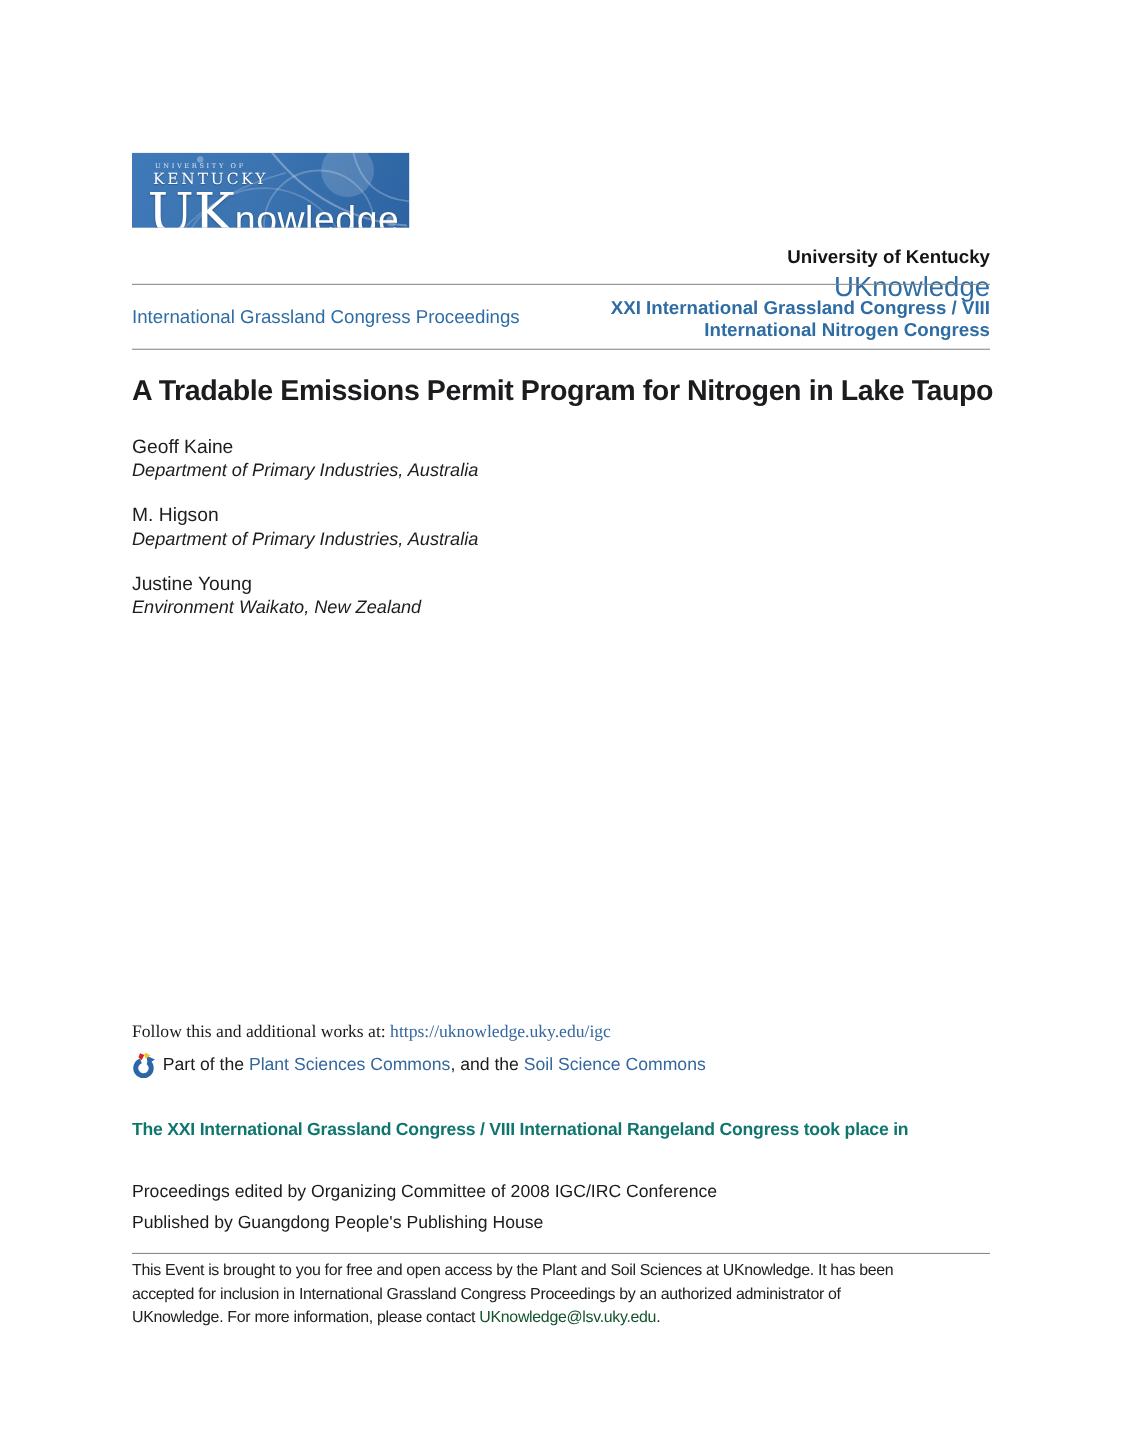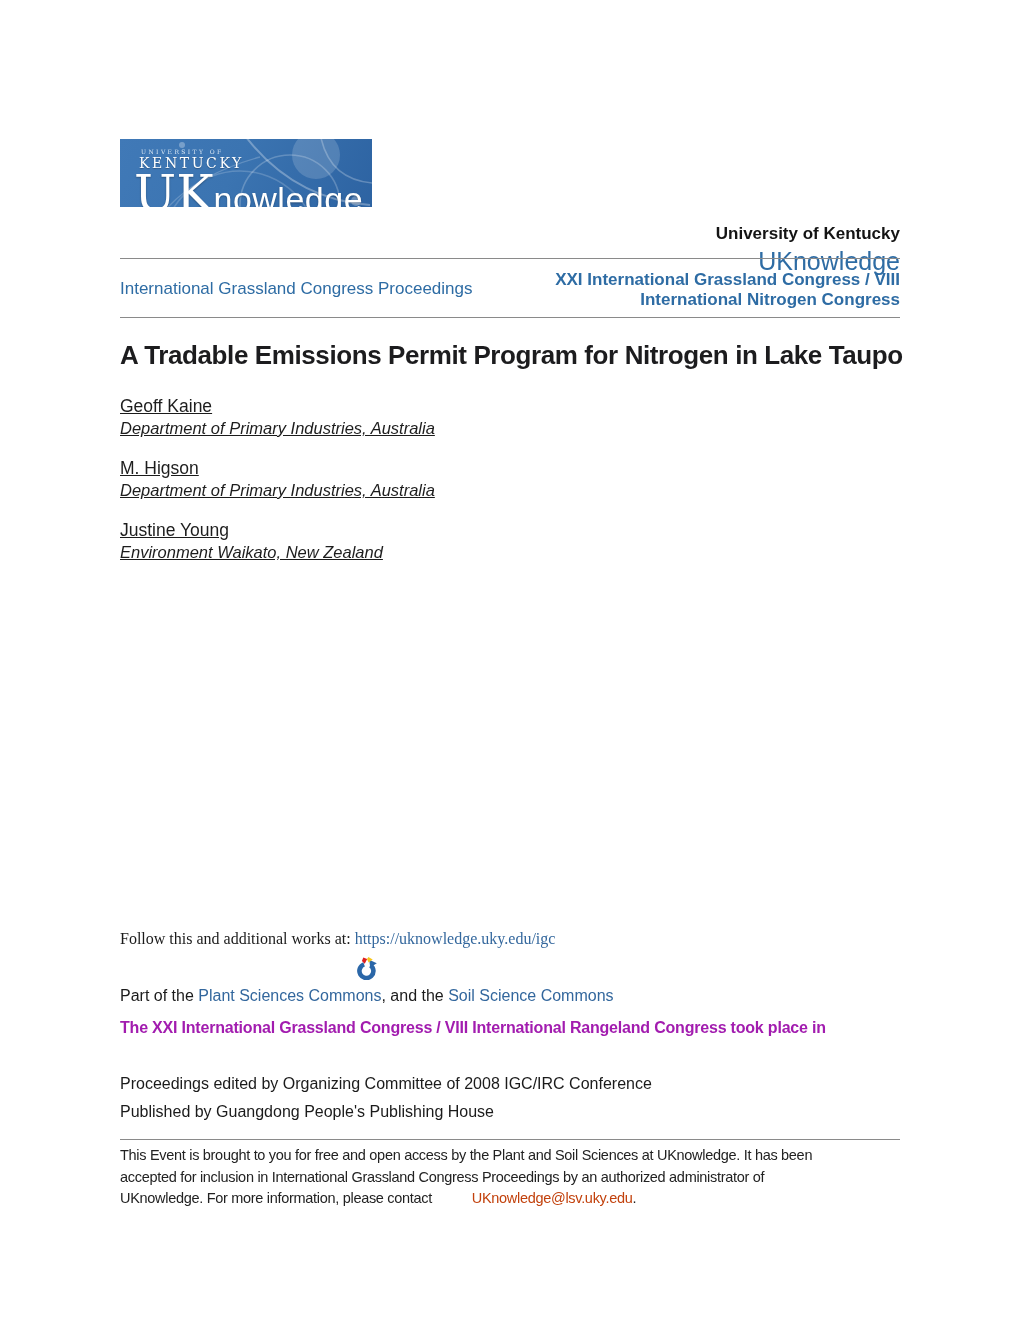--- a/index.html
+++ b/index.html
@@ -43,36 +43,36 @@
   .series-left{position:absolute;left:120px;top:279px;font-size:17px;color:#2e6ca4;white-space:nowrap;}
   .series-right{position:absolute;right:120px;top:270px;text-align:right;
     font-size:17px;color:#2e6ca4;line-height:19.5px;white-space:nowrap;font-weight:bold;}
 
   
   .title{position:absolute;left:120px;top:340px;margin:0;
     font-size:26px;font-weight:bold;color:#1c1c1e;letter-spacing:-0.4px;white-space:nowrap;}
 
   
   .authors{position:absolute;left:120px;top:395px;}
-  .author{margin-bottom:18px;text-decoration:underline;}
+  .author{margin-bottom:18px;}
   .author-name{font-size:17.5px;color:#1d1d1d;line-height:22px;}
   .author-affil{font-size:16.5px;font-style:italic;color:#1d1d1d;line-height:22px;}
 
   
   .line{position:absolute;left:120px;white-space:nowrap;font-size:16px;color:#1b1b1b;}
   .follow{top:930px;font-family:Liberation Serif, serif;}
-  .part{top:957px;display:flex;align-items:center;gap:7px;flex-direction:column;}
+  .part{top:957px;display:flex;align-items:center;gap:7px;}
   .available{top:991px;}
-  .bold-line{font-weight:bold;font-size:16px;color:#a21caf;letter-spacing:-0.2px;}
+  .bold-line{font-weight:bold;font-size:16px;color:#0f766e;letter-spacing:-0.2px;}
   .bold1{top:1019px;} .bold2{top:1047px;}
   .edited{top:1075px;}
   .published{top:1103px;}
 
   a.lnk{color:#33679d;text-decoration:none;cursor:pointer;}
-  a.email{color:#c2410c;text-decoration:none;cursor:pointer;margin-left:36px;}
+  a.email{color:#14532d;text-decoration:none;cursor:pointer;}
 
   
   .footer{position:absolute;left:120px;top:1145px;font-size:14.5px;line-height:21.5px;
     color:#222;letter-spacing:-0.3px;white-space:nowrap;}
 
   .dc-icon{flex:0 0 auto;display:block;}
 </style>
 </head>
 <body>
 

